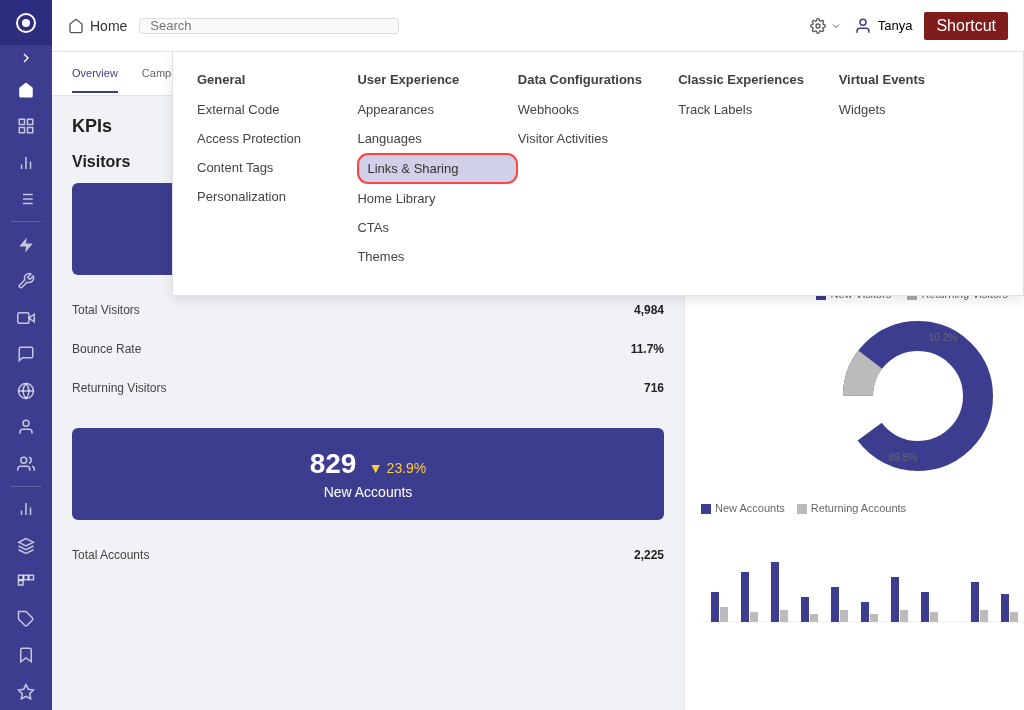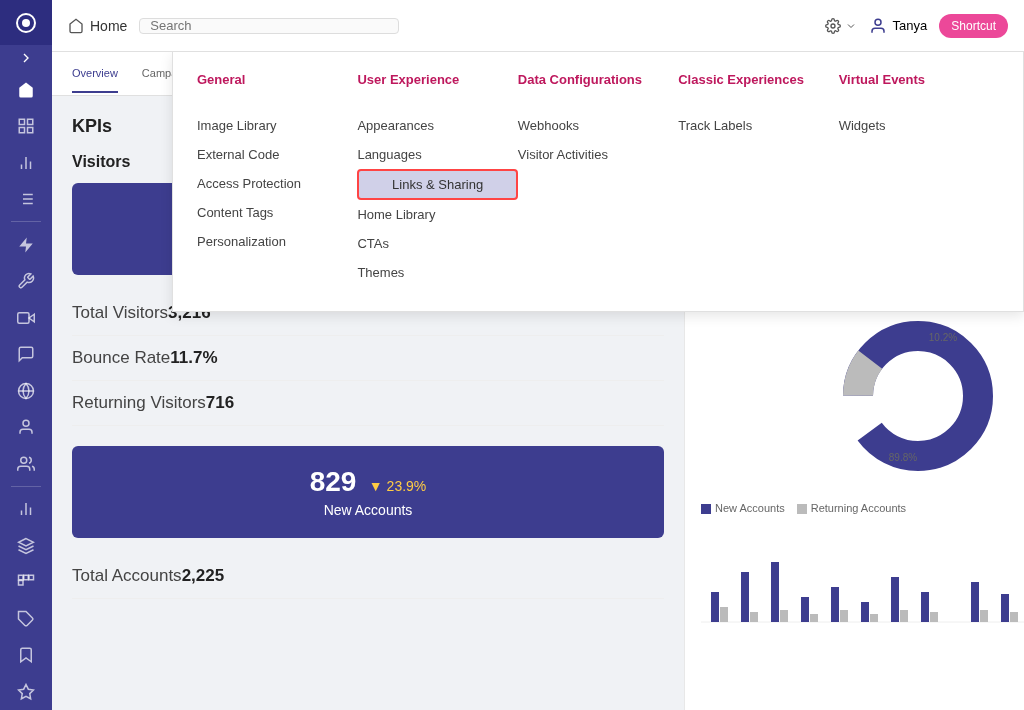--- a/index.html
+++ b/index.html
@@ -22,21 +22,21 @@
 
     
     .topbar { height: 52px; background: white; display: flex; align-items: center; padding: 0 16px; gap: 12px; border-bottom: 1px solid #e0e0e0; z-index: 10; }
     .topbar-home { display: flex; align-items: center; gap: 6px; font-size: 14px; color: #333; font-weight: 500; }
     .topbar-home svg { width: 16px; height: 16px; }
     .search-box { flex: 1; max-width: 260px; height: 16px; border: 1px solid #ddd; border-radius: 4px; padding: 0 10px; font-size: 13px; color: #666; background: #fafafa; }
     .topbar-right { margin-left: auto; display: flex; align-items: center; gap: 12px; }
     .topbar-settings { display: flex; align-items: center; gap: 4px; color: #555; font-size: 13px; cursor: pointer; }
     .topbar-user { display: flex; align-items: center; gap: 6px; color: #000000; font-size: 13px; font-weight: 500; cursor: pointer; }
     .topbar-user svg { width: 18px; height: 18px; }
-    .shortcut-btn { background: #ec4899; color: white; border: none; padding: 5px 12px; border-radius: 12px; font-size: 12px; cursor: pointer; }
+    .shortcut-btn { background: #7f1d1d; color: white; border: none; padding: 5px 12px; border-radius: 2px; font-size: 16px; cursor: pointer; }
 
     
     .page-area { display: flex; flex: 1; overflow: hidden; position: relative; }
 
     
     .nav-tabs { height: 44px; background: white; border-bottom: 1px solid #e0e0e0; display: flex; align-items: center; padding: 0 20px; gap: 24px; }
     .nav-tab { font-size: 11px; color: #666; cursor: pointer; padding: 12px 0; border-bottom: 2px solid transparent; }
     .nav-tab.active { color: #3d3d8f; border-bottom: 2px solid #3d3d8f; font-weight: 500; }
 
     
@@ -44,31 +44,31 @@
 
     
     .section-title { font-size: 18px; font-weight: 600; color: #222; margin-bottom: 16px; }
     .subsection-title { font-size: 16px; font-weight: 600; color: #222; margin-bottom: 12px; }
 
     .kpi-card { background: #3d3d8f; border-radius: 6px; padding: 20px; text-align: center; margin-bottom: 16px; color: white; }
     .kpi-main-value { font-size: 28px; font-weight: 700; display: inline; }
     .kpi-change { font-size: 14px; color: #ffcc44; display: inline; margin-left: 8px; }
     .kpi-label { font-size: 14px; margin-top: 4px; }
 
-    .kpi-row { display: flex; justify-content: flex-start; align-items: center; padding: 12px 0; border-bottom: 1px solid #eee; font-size: 17px; color: #444; }
+    .kpi-row { display: flex; justify-content: space-between; align-items: center; padding: 12px 0; border-bottom: 1px solid #eee; font-size: 12px; color: #444; }
     .kpi-row-value { font-weight: 600; color: #222; }
 
     
     .dropdown-overlay { position: absolute; top: 0; left: 0; right: 0; bottom: 0; z-index: 100; }
     .dropdown-menu { position: absolute; top: 0; left: 120px; right: 0; background: white; border: 1px solid #e0e0e0; border-top: none; box-shadow: 0 4px 12px rgba(0,0,0,0.1); padding: 20px 24px 24px; z-index: 101; }
     .dropdown-grid { display: flex; gap: 0; }
     .dropdown-col { flex: 1; }
-    .dropdown-col-header { font-size: 13px; font-weight: 700; color: #be185d; margin-bottom: 24px; }
+    .dropdown-col-header { font-size: 13px; font-weight: 700; color: #404040; margin-bottom: 8px; }
     .dropdown-item { font-size: 13px; color: #444; padding: 7px 0; cursor: pointer; display: block; }
-    .dropdown-item.highlighted { background: #d0d0e8; padding: 6px 8px; border-radius: 4px; border: 2px solid #ff4444; color: #333; text-align: center; }
+    .dropdown-item.highlighted { background: #d0d0e8; padding: 6px 8px; border-radius: 11px; border: 2px solid #ff4444; color: #333; }
     .chart-legend { display: flex; gap: 16px; font-size: 11px; color: #666; margin-bottom: 8px; align-items: center; }
     .legend-dot { width: 10px; height: 2px; display: inline-block; margin-right: 4px; vertical-align: middle; }
     .legend-dot.green { background: #2da87a; }
     .legend-dot.orange { background: #f5a623; }
 
     
     .bar-chart-title { font-size: 13px; font-weight: 600; color: #333; margin-bottom: 6px; }
     .bar-legend { display: flex; gap: 12px; font-size: 11px; color: #666; margin-bottom: 8px; align-items: center; }
     .legend-square { width: 10px; height: 10px; display: inline-block; margin-right: 4px; vertical-align: middle; }
     .legend-square.blue { background: #3d3d8f; }
@@ -265,21 +265,21 @@
             <div class="subsection-title">Visitors</div>
             <div class="kpi-card">
               <div>
                 <span class="kpi-main-value">6,305</span>
                 <span class="kpi-change">▼ 16.7%</span>
               </div>
               <div class="kpi-label">New Visitors</div>
             </div>
             <div class="kpi-row">
               <span>Total Visitors</span>
-              <span class="kpi-row-value">3,216</span>
+              <span class="kpi-row-value">4,984</span>
             </div>
             <div class="kpi-row">
               <span>Bounce Rate</span>
               <span class="kpi-row-value">11.7%</span>
             </div>
             <div class="kpi-row">
               <span>Returning Visitors</span>
               <span class="kpi-row-value">716</span>
             </div>
           </div>
@@ -393,21 +393,20 @@
         </div>
 
       </div>
 
       <div class="dropdown-overlay">
         <div class="dropdown-menu">
           <div class="dropdown-grid">
 
             <div class="dropdown-col">
               <div class="dropdown-col-header">General</div>
-              <span class="dropdown-item">Image Library</span>
               <span class="dropdown-item">External Code</span>
               <span class="dropdown-item">Access Protection</span>
               <span class="dropdown-item">Content Tags</span>
               <span class="dropdown-item">Personalization</span>
             </div>
 
             <div class="dropdown-col">
               <div class="dropdown-col-header">User Experience</div>
               <span class="dropdown-item">Appearances</span>
               <span class="dropdown-item">Languages</span>

